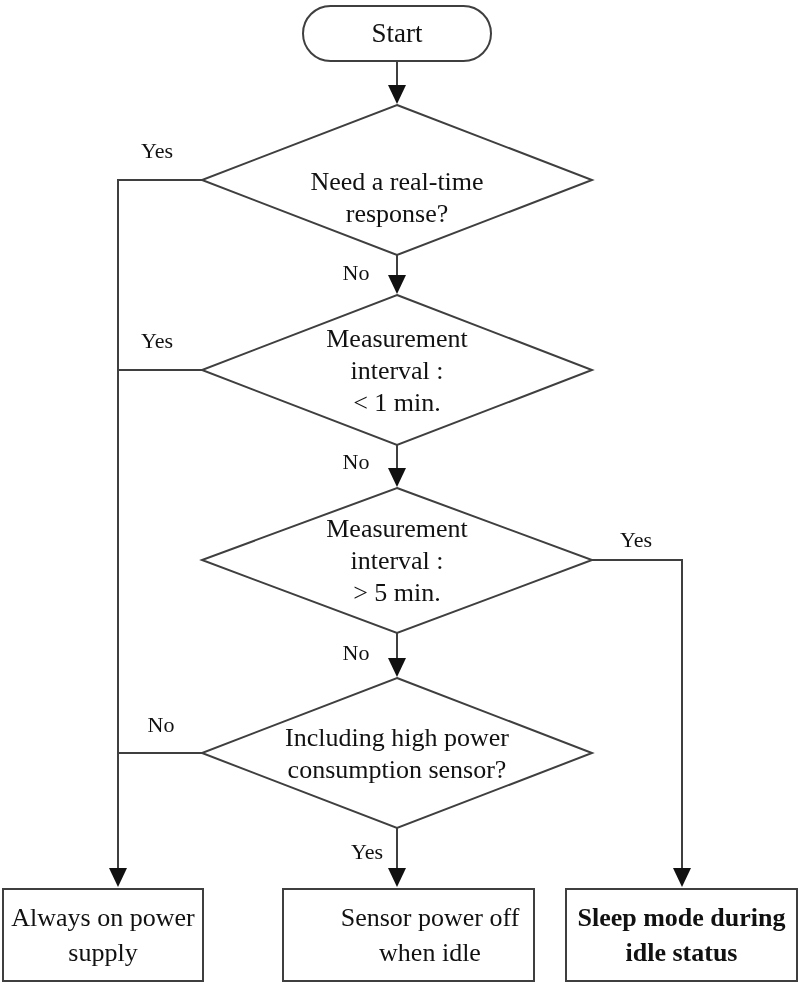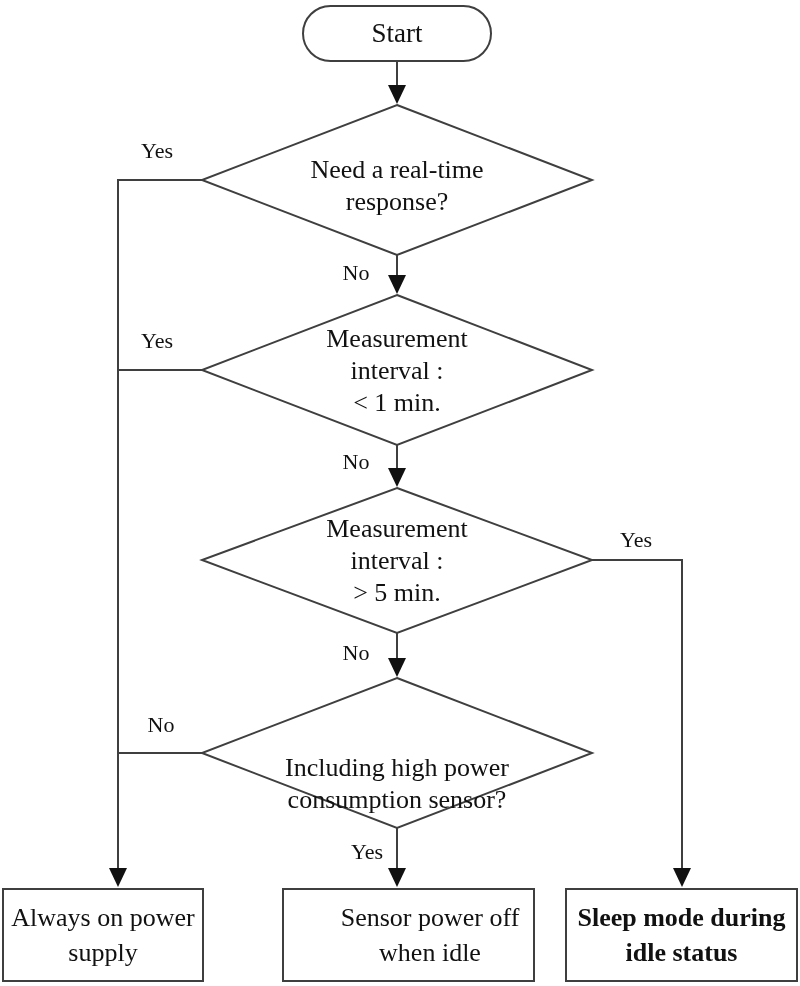--- a/index.html
+++ b/index.html
@@ -107,35 +107,35 @@
     <polygon class="diamond" points="397,105 592,180 397,255 202,180"></polygon>
     <polygon class="diamond" points="397,295 592,370 397,445 202,370"></polygon>
     <polygon class="diamond" points="397,488 592,560 397,633 202,560"></polygon>
     <polygon class="diamond" points="397,678 592,753 397,828 202,753"></polygon>
   </svg>
 
   <div class="node-start">
     <span>Start</span>
   </div>
 
-  <div class="dtext" style="left:397px; top:186px;">
+  <div class="dtext" style="left:397px; top:198px;">
     <div>Need a real-time</div>
     <div>response?</div>
   </div>
   <div class="dtext" style="left:397px; top:371px;">
     <div>Measurement</div>
     <div>interval :</div>
     <div>&lt; 1 min.</div>
   </div>
   <div class="dtext" style="left:397px; top:561px;">
     <div>Measurement</div>
     <div>interval :</div>
     <div>&gt; 5 min.</div>
   </div>
-  <div class="dtext" style="left:397px; top:754px;margin-top:30px;">
+  <div class="dtext" style="left:397px; top:754px;">
     <div>Including high power</div>
     <div>consumption sensor?</div>
   </div>
 
   <div class="edge-label" style="left:157px; top:150px;">Yes</div>
   <div class="edge-label" style="left:356px; top:272px;">No</div>
   <div class="edge-label" style="left:157px; top:340px;">Yes</div>
   <div class="edge-label" style="left:356px; top:461px;">No</div>
   <div class="edge-label" style="left:636px; top:539px;">Yes</div>
   <div class="edge-label" style="left:356px; top:652px;">No</div>

